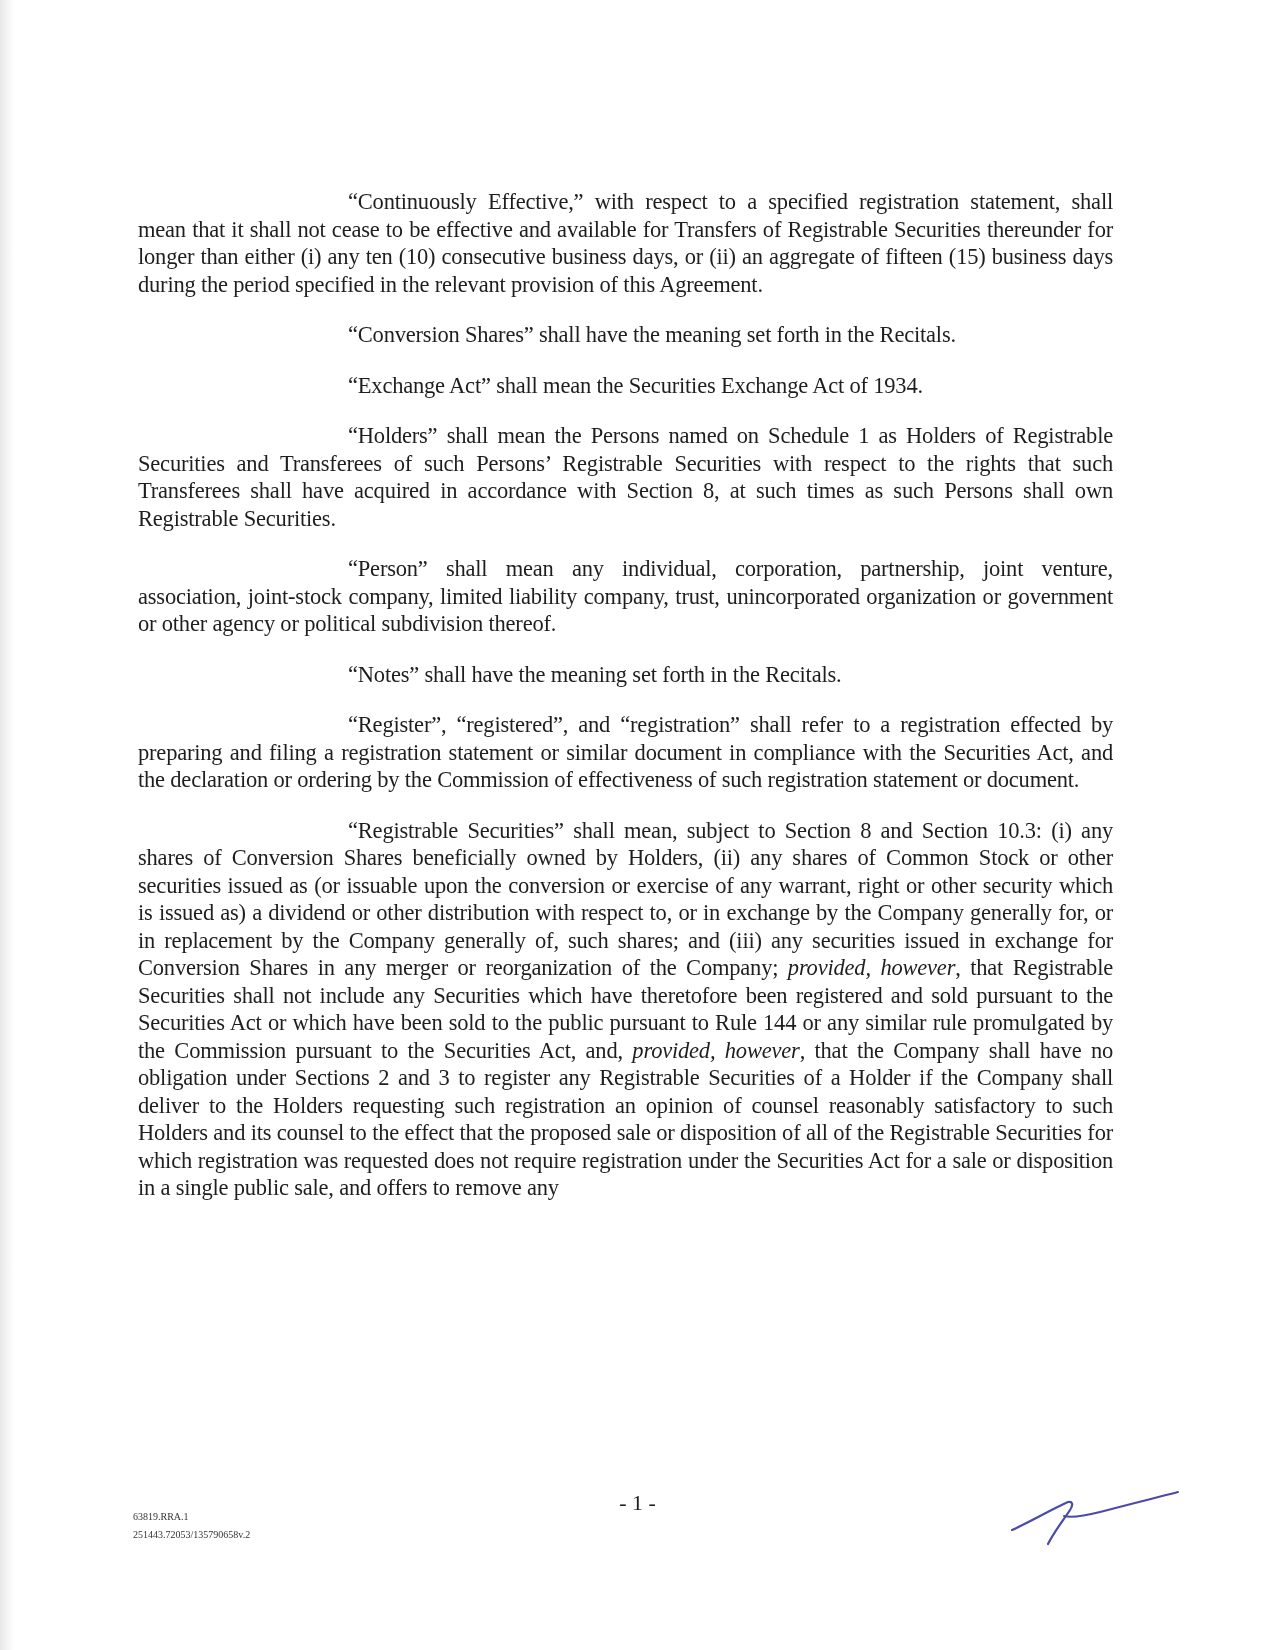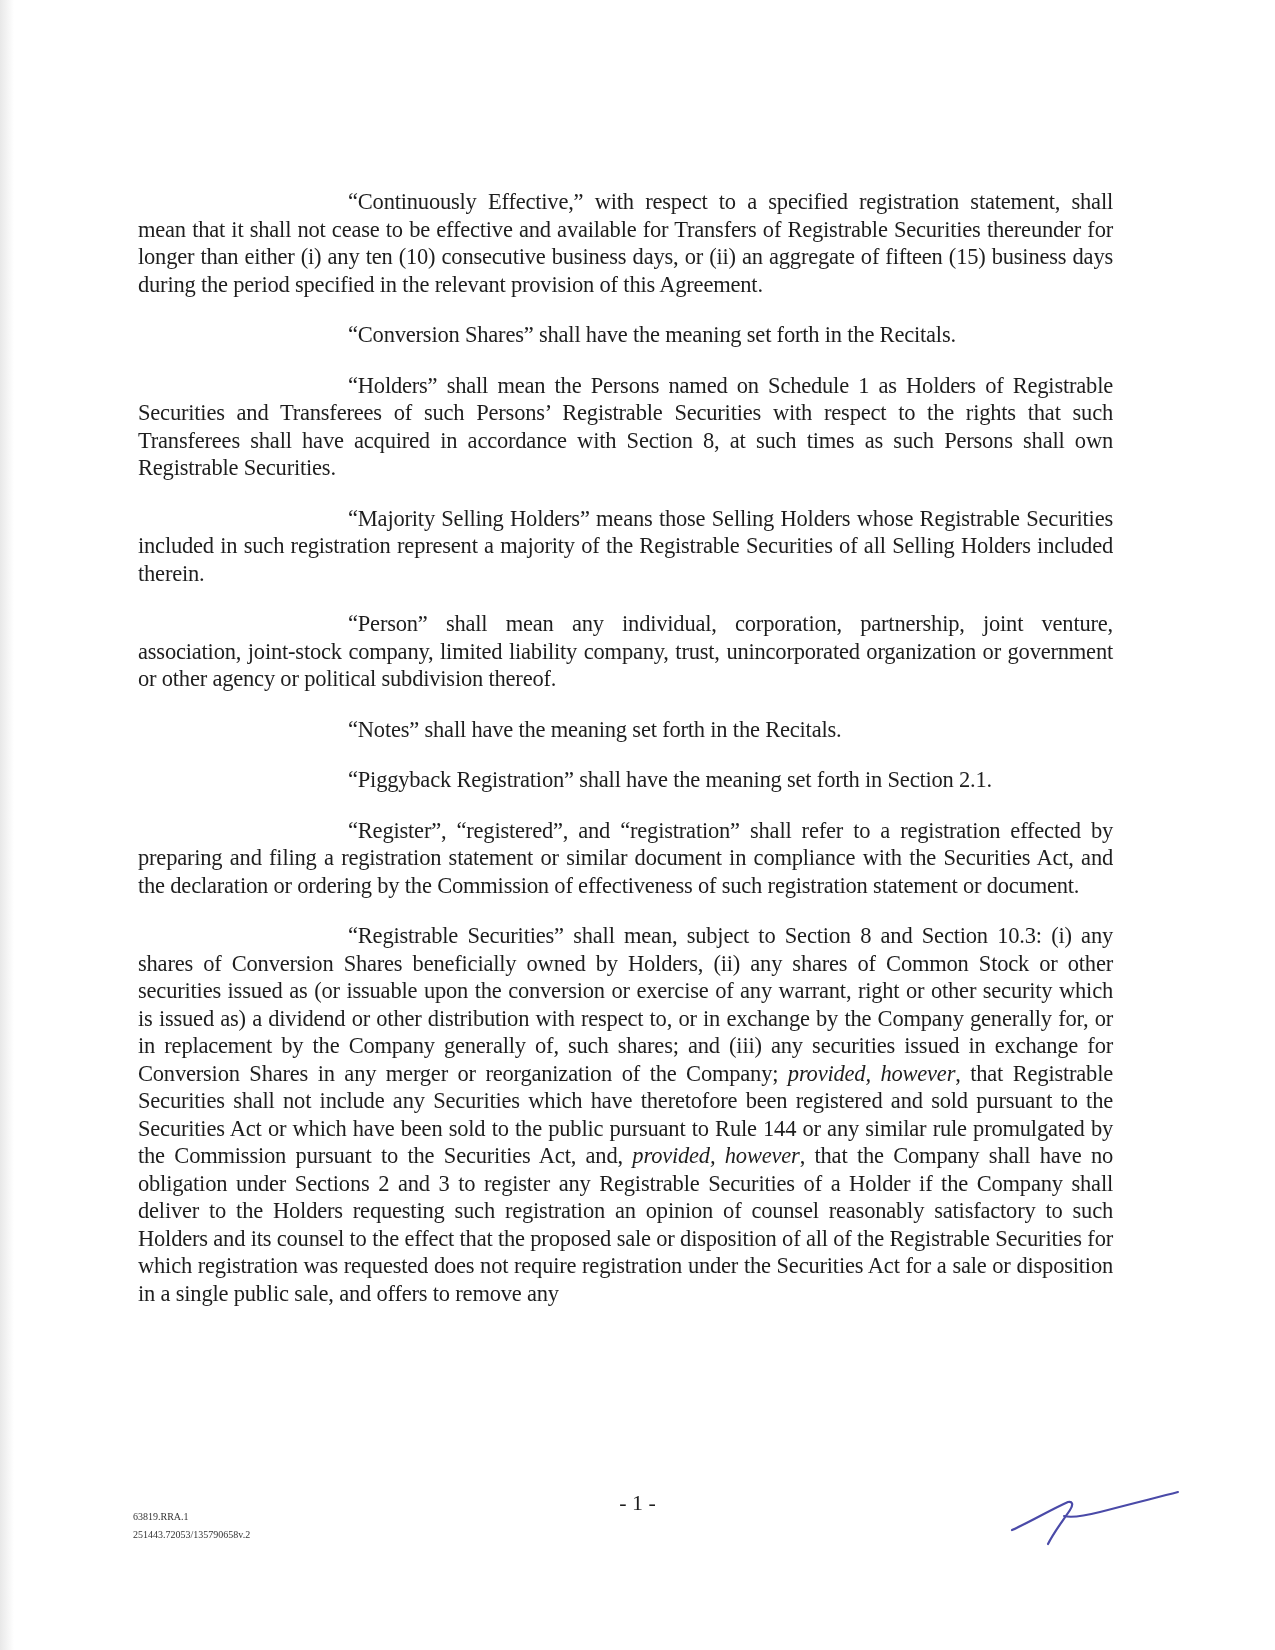--- a/index.html
+++ b/index.html
@@ -69,25 +69,24 @@
     }
   </style>
 </head>
 <body>
 
 <div class="left-shade"></div>
 
 <div class="page-body">
   <p class="para">“Continuously Effective,” with respect to a specified registration statement, shall mean that it shall not cease to be effective and available for Transfers of Registrable Securities thereunder for longer than either (i) any ten (10) consecutive business days, or (ii) an aggregate of fifteen (15) business days during the period specified in the relevant provision of this Agreement.</p>
   <p class="para short">“Conversion Shares” shall have the meaning set forth in the Recitals.</p>
+  <p class="para short">“Exchange Act” shall mean the Securities Exchange Act of 1934.</p>
   <p class="para">“Holders” shall mean the Persons named on Schedule 1 as Holders of Registrable Securities and Transferees of such Persons’ Registrable Securities with respect to the rights that such Transferees shall have acquired in accordance with Section 8, at such times as such Persons shall own Registrable Securities.</p>
-  <p class="para">“Majority Selling Holders” means those Selling Holders whose Registrable Securities included in such registration represent a majority of the Registrable Securities of all Selling Holders included therein.</p>
   <p class="para">“Person” shall mean any individual, corporation, partnership, joint venture, association, joint-stock company, limited liability company, trust, unincorporated organization or government or other agency or political subdivision thereof.</p>
   <p class="para short">“Notes” shall have the meaning set forth in the Recitals.</p>
-  <p class="para short">“Piggyback Registration” shall have the meaning set forth in Section 2.1.</p>
   <p class="para">“Register”, “registered”, and “registration” shall refer to a registration effected by preparing and filing a registration statement or similar document in compliance with the Securities Act, and the declaration or ordering by the Commission of effectiveness of such registration statement or document.</p>
   <p class="para"><span>“Registrable Securities” shall mean, subject to Section 8 and Section 10.3: (i) any shares of Conversion Shares beneficially owned by Holders, (ii) any shares of Common Stock or other securities issued as (or issuable upon the conversion or exercise of any warrant, right or other security which is issued as) a dividend or other distribution with respect to, or in exchange by the Company generally for, or in replacement by the Company generally of, such shares; and (iii) any securities issued in exchange for Conversion Shares in any merger or reorganization of the Company; </span><em>provided, however</em><span>, that Registrable Securities shall not include any Securities which have theretofore been registered and sold pursuant to the Securities Act or which have been sold to the public pursuant to Rule 144 or any similar rule promulgated by the Commission pursuant to the Securities Act, and, </span><em>provided, however</em><span>, that the Company shall have no obligation under Sections 2 and 3 to register any Registrable Securities of a Holder if the Company shall deliver to the Holders requesting such registration an opinion of counsel reasonably satisfactory to such Holders and its counsel to the effect that the proposed sale or disposition of all of the Registrable Securities for which registration was requested does not require registration under the Securities Act for a sale or disposition in a single public sale, and offers to remove any</span></p>
 </div>
 
 <div class="page-number">- 1 -</div>
 
 <div class="footer-ids">
   <div>63819.RRA.1</div>
   <div>251443.72053/135790658v.2</div>
 </div>

